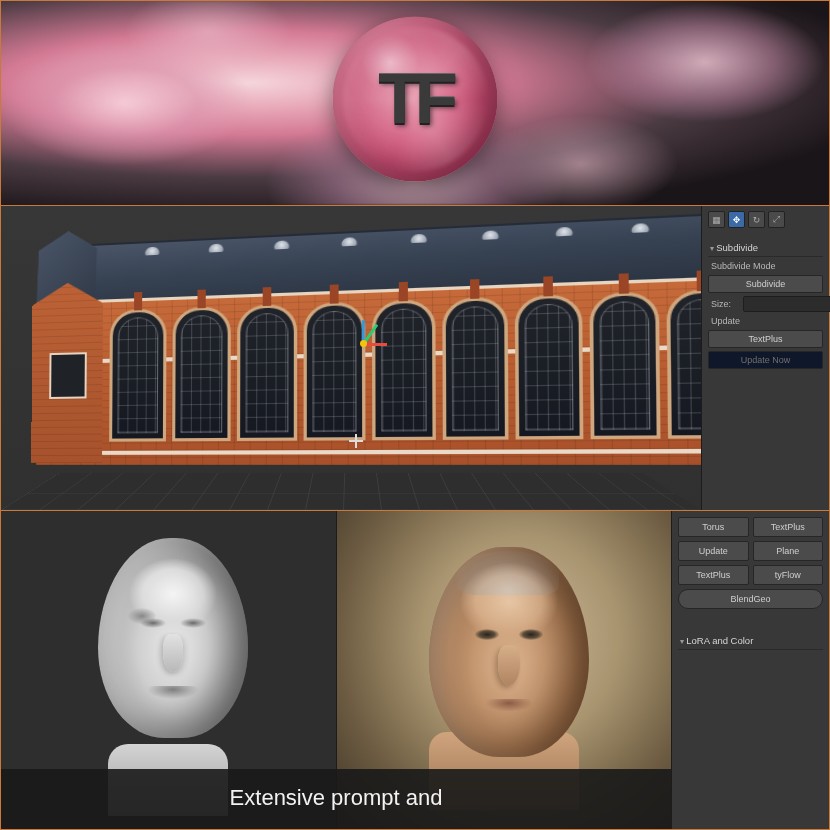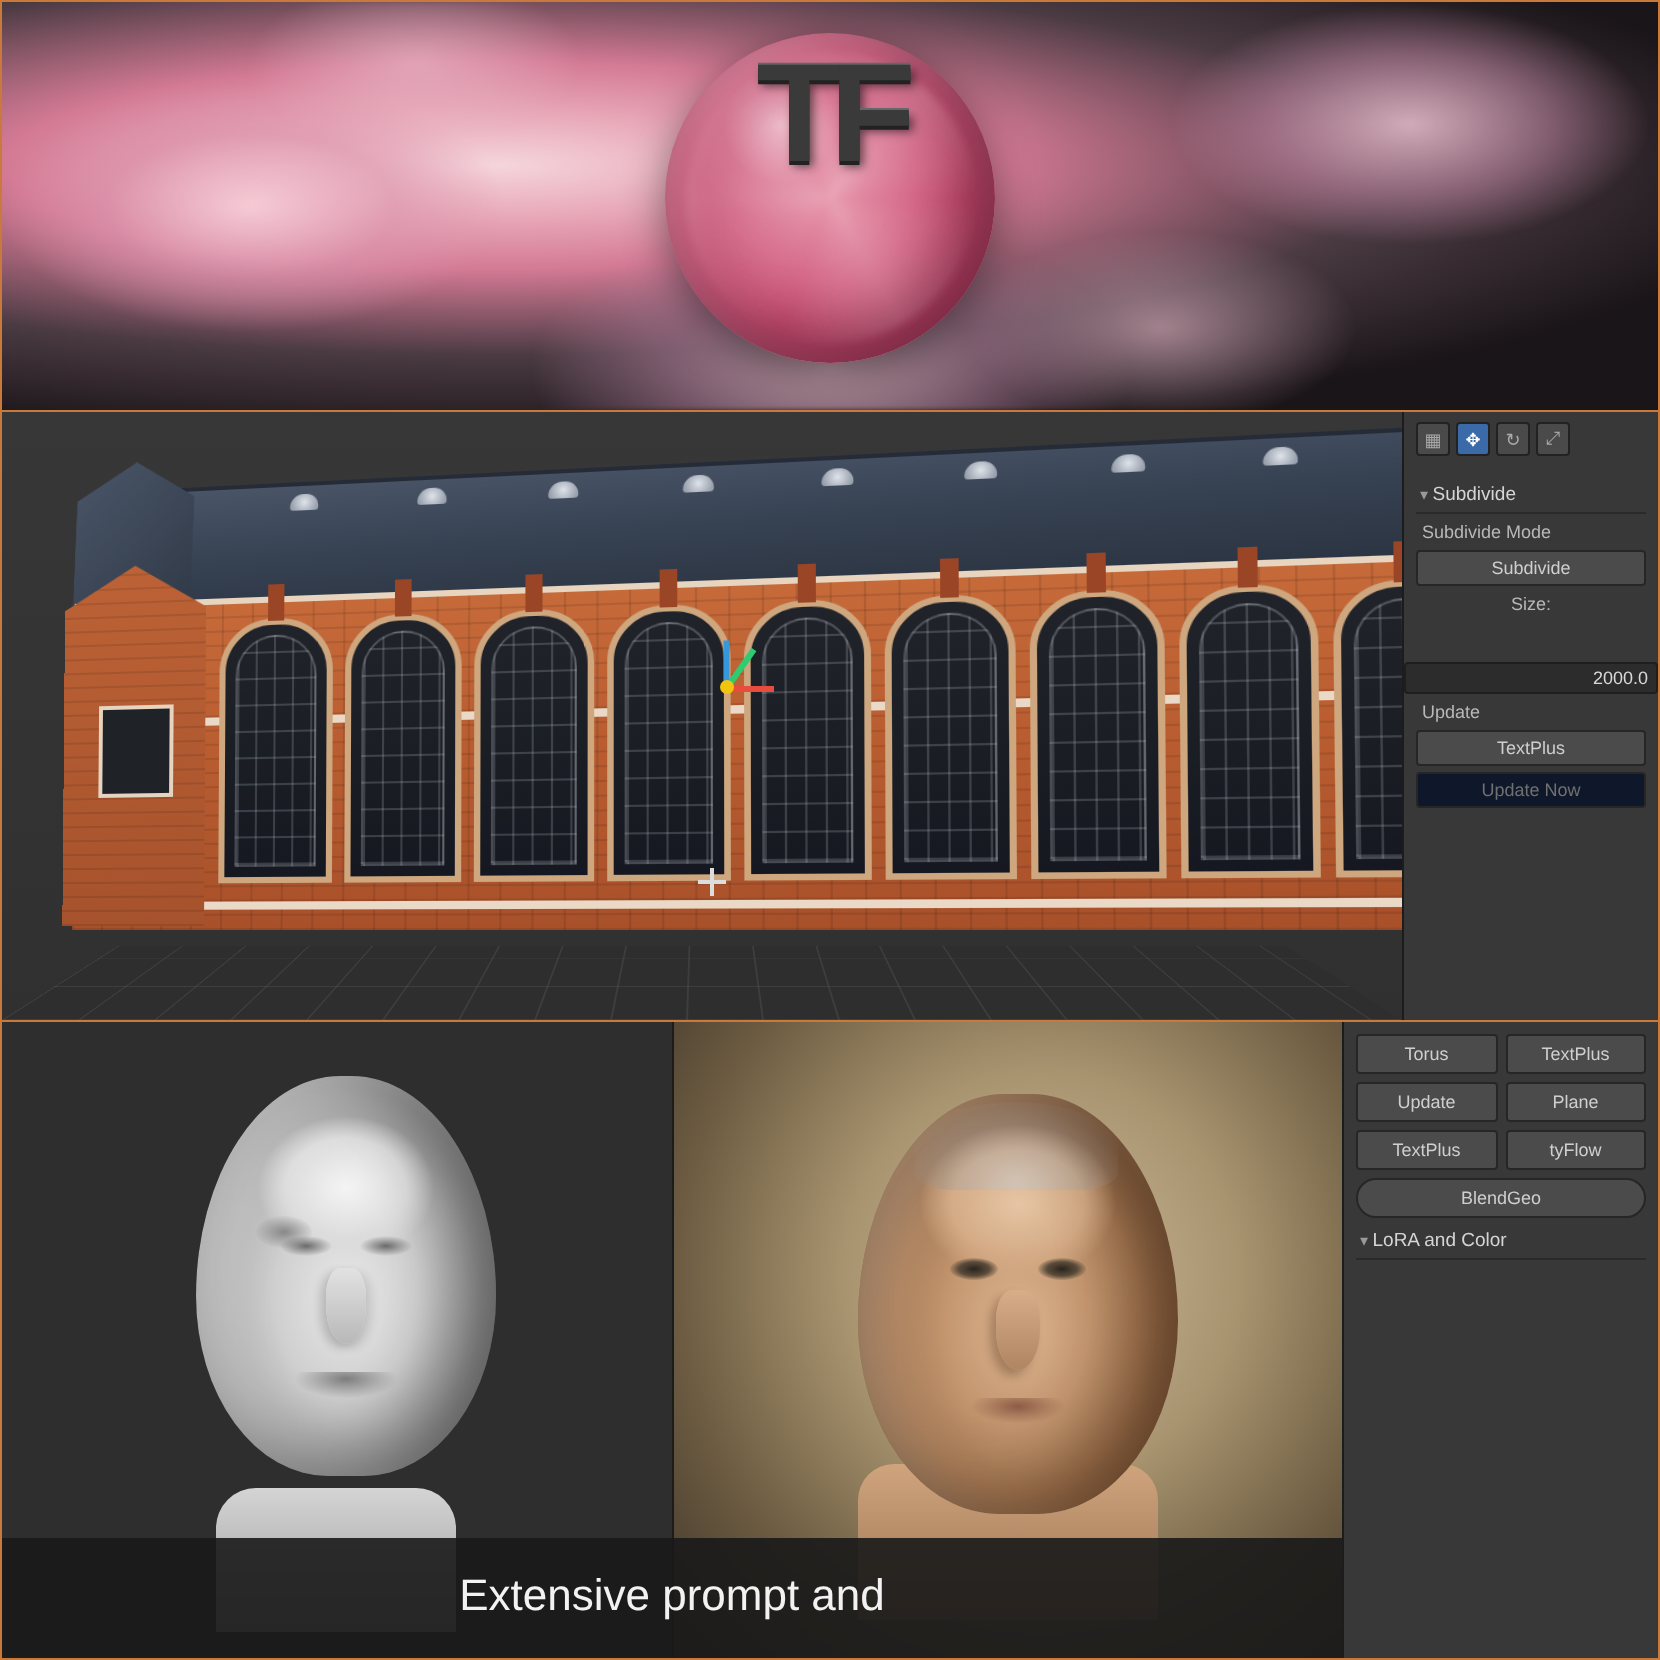--- a/index.html
+++ b/index.html
@@ -28,21 +28,21 @@
   .logo-orb {
     position: absolute;
     left: 50%; top: 48%;
     transform: translate(-50%, -50%);
     width: 165px; height: 165px;
     border-radius: 50%;
     background:
       radial-gradient(circle at 35% 28%, rgba(255,255,255,0.55) 0%, rgba(255,255,255,0.08) 18%, transparent 30%),
       radial-gradient(circle at 50% 50%, #e898ac 0%, #d66a8a 35%, #c24a6e 60%, #a03858 85%);
     box-shadow: inset -12px -12px 28px rgba(80,20,40,0.55), inset 10px 10px 22px rgba(255,220,230,0.35), 0 6px 22px rgba(0,0,0,0.45);
-    display: flex; justify-content: center;
+    display: flex; align-items: center; justify-content: center;
   }
   .logo-swirl {
     position: absolute; inset: 10px; border-radius: 50%;
     background:
       conic-gradient(from 40deg, rgba(255,255,255,0.18) 0deg, transparent 50deg, rgba(255,255,255,0.14) 110deg, transparent 160deg, rgba(255,255,255,0.12) 230deg, transparent 290deg, rgba(255,255,255,0.16) 350deg);
     filter: blur(2px);
   }
   .logo-letter {
     position: relative;
     font-size: 70px;
@@ -142,21 +142,21 @@
     display: flex; flex-direction: column; gap: 3px;
   }
   .side-icons { display: flex; gap: 3px; margin-bottom: 5px; }
   .side-icon { width: 17px; height: 17px; background: #4a4a4a; border: 1px solid #222; border-radius: 2px; display:flex; align-items:center; justify-content:center; font-size:9px; color:#aaa; }
   .side-icon.active { background: #3a6aa8; color:#fff; }
   .side-section-title { font-size: 9.5px; color: #d5d5d5; padding: 3px 2px; border-bottom: 1px solid #2a2a2a; margin-top: 3px; }
   .side-section-title::before { content:"▾ "; font-size:8px; color:#999; }
   .side-label { font-size: 9px; color: #b8b8b8; padding: 1px 3px; }
   .side-button { background: #4b4b4b; border: 1px solid #262626; border-radius: 2px; padding: 3px 5px; font-size: 9px; color: #cfcfcf; text-align: center; cursor: pointer; }
   .side-button.muted { color: #707070; background: #0f172a; }
-  .side-row { display: flex; align-items: center; gap: 5px; flex-direction: column; }
+  .side-row { display: flex; align-items: center; gap: 5px; }
   .side-row .side-label { flex: 0 0 30px; }
   .side-input { flex: 1; background: #2c2c2c; border: 1px solid #1e1e1e; color: #d8d8d8; font-size: 9px; padding: 2px 4px; border-radius: 2px; text-align: right; }
 
   
   .panel-faces {
     height: 318px;
     display: flex;
     background: #2b2b2b;
     position: relative;
   }
@@ -220,21 +220,21 @@
   .neck-p { position:absolute; left:50%; bottom:-28px; transform:translateX(-50%); width:150px; height:78px;
     background:linear-gradient(180deg,#cfa47d,#9b7352); border-radius:18px 18px 0 0; }
 
   .faces-side {
     width: 158px;
     background: #383838;
     border-left: 1px solid #1c1c1c;
     padding: 6px;
     font-size: 9px;
     color: #c9c9c9;
-    display: flex; flex-direction: column; gap: 0;
+    display: flex; flex-direction: column; gap: 20px;
   }
   .btn-grid { display: grid; grid-template-columns: 1fr 1fr; gap: 4px; }
   .btn-grid .side-button { padding: 4px 3px; }
   .btn-full { grid-column: 1 / -1; border-radius: 10px; }
 
   .caption-strip {
     position: absolute;
     left: 0; right: 158px; bottom: 0;
     background: rgba(26,26,26,0.9);
     color: #f2f2f2;

